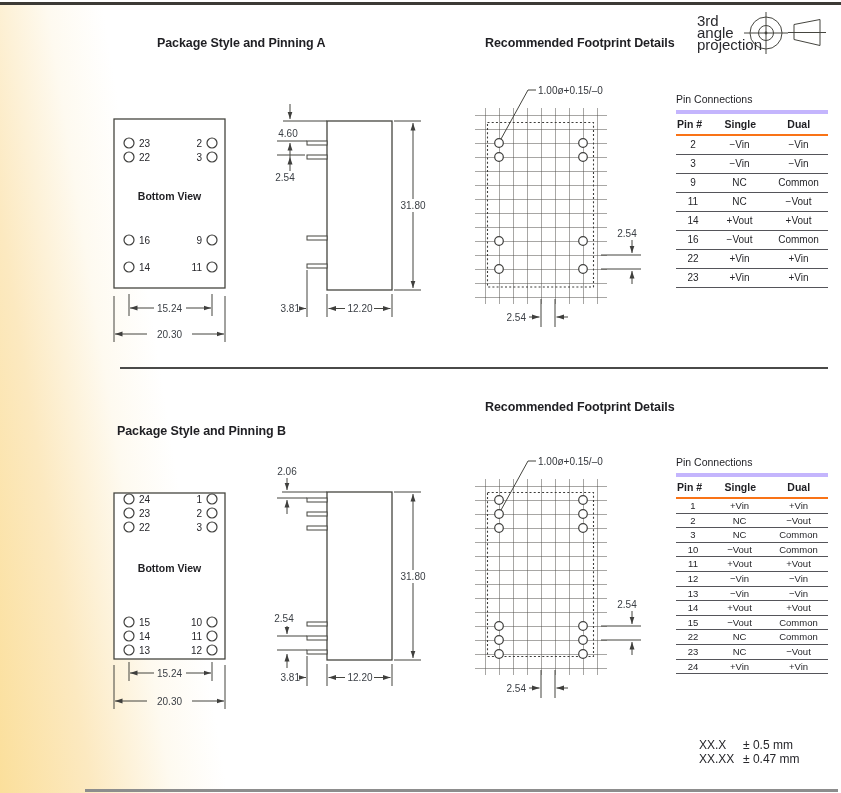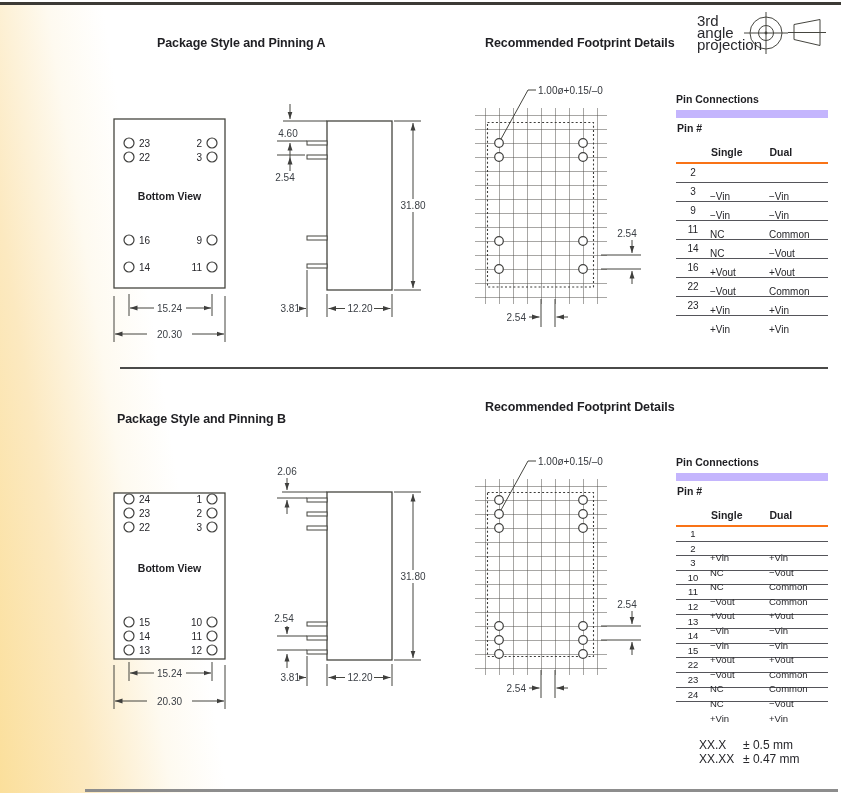--- a/index.html
+++ b/index.html
@@ -17,43 +17,43 @@
   .dim{font-size:10px;fill:#3c4046;}
   .pn{font-size:10px;fill:#26262a;}
   .bv{font-size:10.5px;font-weight:bold;fill:#1f1f23;}
   .callout{font-size:10px;fill:#33363c;}
   .ln{stroke:#45453f;stroke-width:1;fill:none;}
   .body-rect{stroke:#45453f;stroke-width:1.3;fill:#ffffff;}
   .pin-rect{stroke:#45453f;stroke-width:1;fill:#ffffff;}
   .hole{stroke:#3f3f3d;stroke-width:1.2;fill:#ffffff;}
   .dotted{stroke:#3c3c3a;stroke-width:1.1;fill:none;stroke-dasharray:2 2.2;}
   .pin-table{position:absolute;left:676px;width:152px;}
-  .pt-title{font-size:10.5px;font-weight:bold;padding-bottom:5px;border-bottom:8px solid #c4b5fd;color:#1f1f23;}
+  .pt-title{font-size:10.5px;font-weight:normal;padding-bottom:5px;border-bottom:4px solid #c4b5fd;color:#1f1f23;}
   .pt-head{display:flex;padding:4px 0;border-bottom:2px solid #f97316;font-size:10.5px;font-weight:bold;color:#1f1f23;}
   .pt-row{display:flex;border-bottom:1px solid #55555a;font-size:10px;color:#26262a;}
   .pt-a .pt-row{line-height:18px;height:18px;}
   .pt-b .pt-row{line-height:13.6px;height:13.6px;font-size:9.5px;}
   .c1{width:34px;text-align:center;flex:none;}
   .pt-head .c1{text-align:left;padding-left:1px;}
-  .c2,.c3{flex:1;margin-top:24px;}
+  .c2,.c3{flex:1;text-align:center;}
   .tol-note{position:absolute;left:699px;top:738px;font-size:12px;line-height:14px;color:#26262a;}
   .tol-row span.fmt{display:inline-block;width:44px;}
 </style>
 </head>
 <body>
 
 <div class="page">
   <div class="accent"></div>
   <div class="rule-top"></div>
   <div class="rule-bottom"></div>
   <div class="divider"></div>
 
   <div class="h-title" style="left:117px;top:36px;padding-left:40px;">Package Style and Pinning A</div>
   <div class="h-title" style="left:485px;top:36px;">Recommended Footprint Details</div>
-  <div class="h-title" style="left:117px;top:412px;text-align:right;">Package Style and Pinning B</div>
+  <div class="h-title" style="left:117px;top:424px;text-align:right;">Package Style and Pinning B</div>
   <div class="h-title" style="left:485px;top:400px;">Recommended Footprint Details</div>
 
   <div class="proj-note">
     <div>3rd angle</div>
     <div>projection</div>
   </div>
 
   <svg class="overlay" width="841" height="793" viewBox="0 0 841 793">
     <defs>
       <marker id="ar" markerWidth="9" markerHeight="7" refX="7.5" refY="3" orient="auto-start-reverse" markerUnits="userSpaceOnUse">

